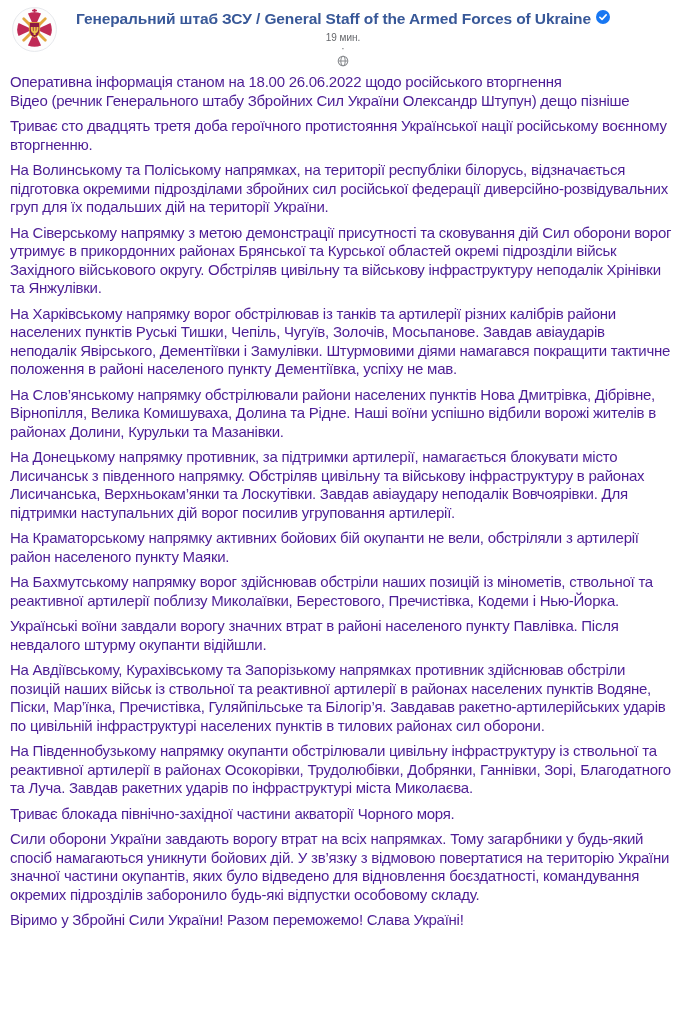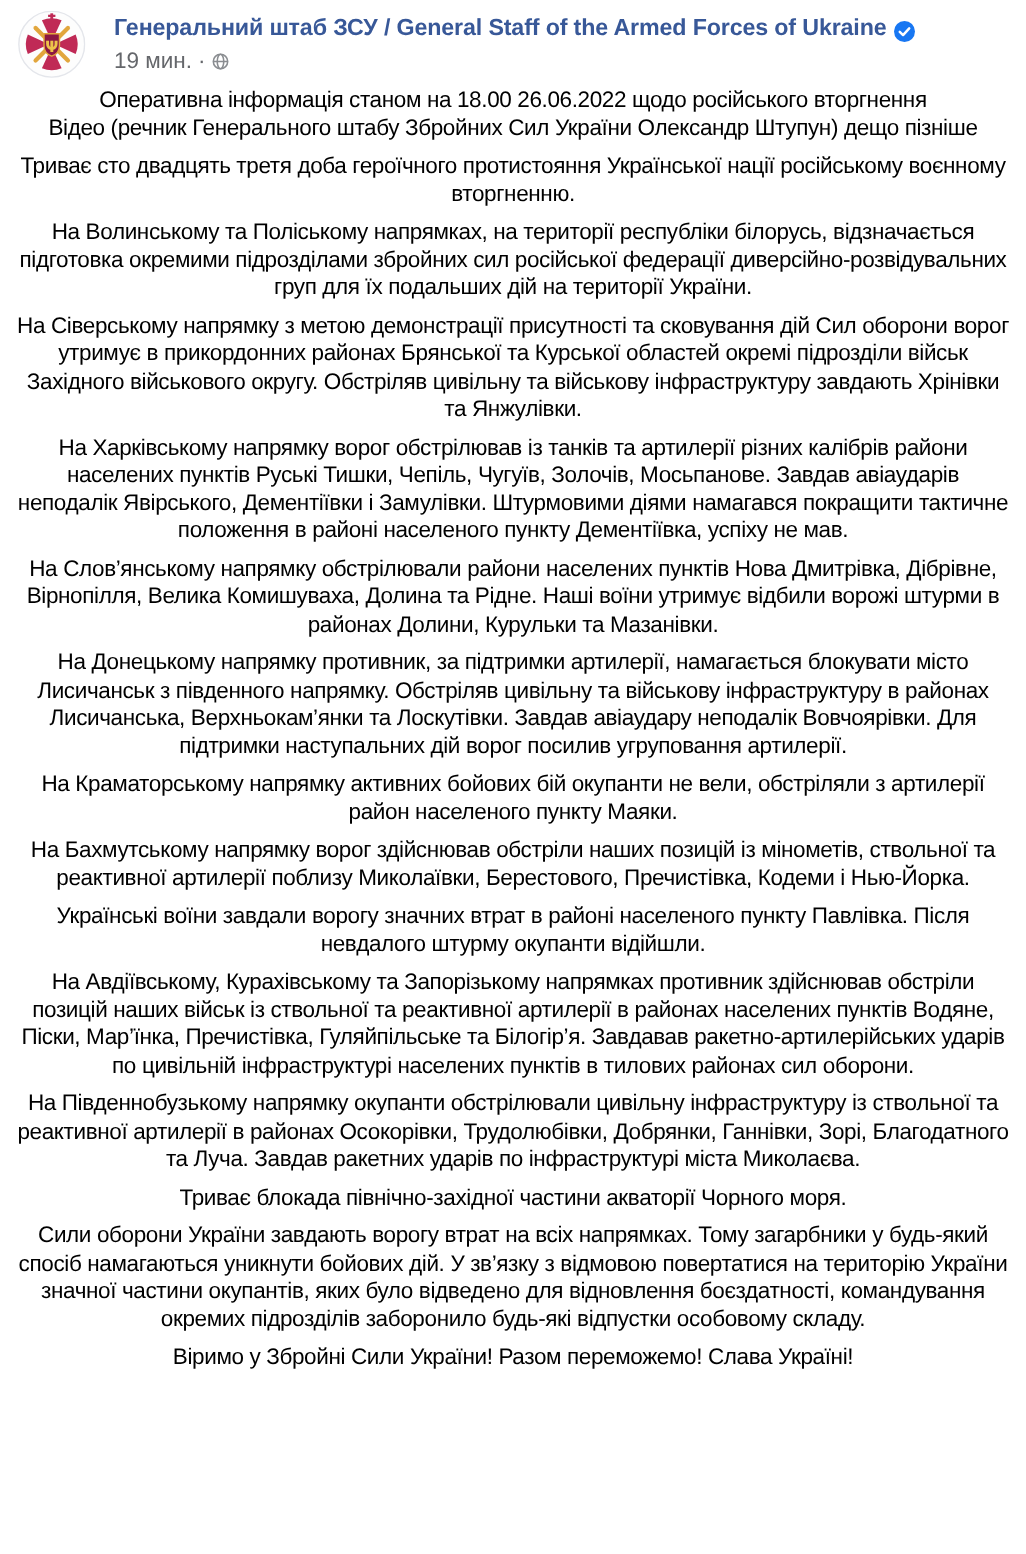--- a/index.html
+++ b/index.html
@@ -19,50 +19,50 @@
     align-items: flex-start;
     padding: 7px 12px 0 12px;
   }
   .avatar-wrap {
     width: 45px; height: 45px;
     flex: none;
     border-radius: 50%;
     cursor: pointer;
   }
   .header-info { margin-left: 19px; padding-top: 3px; min-width: 0; }
-  .name-row { display: flex; align-items: flex-end; }
+  .name-row { display: flex; align-items: flex-start; }
   .page-name {
     font-size: 15.5px;
     font-weight: 700;
     color: #385898;
     white-space: nowrap;
     text-decoration: none;
     cursor: pointer;
     letter-spacing: -0.1px;
   }
   .badge { margin-left: 5px; flex: none; display: inline-flex; }
   .meta-row {
     display: flex;
     align-items: center;
     margin-top: 4px;
     color: #65676b;
-    font-size: 15px;
+    font-size: 10px;
+    flex-direction: column;
   }
   .meta-row .timestamp { cursor: pointer; }
   .meta-row .sep { margin: 0 4px; }
   .globe { display: inline-flex; margin-top: 1px; }
 
   
   .post-content {
     padding: 6px 10px 0 10px;
     font-size: 15px;
     line-height: 18.5px;
     letter-spacing: -0.25px;
-    color: #000000;
-    text-align: center;
+    color: #4c1d95;
   }
   .post-content p {
     margin: 0 0 7px 0;
     white-space: pre-line;
   }
 </style>
 </head>
 <body>
 
 <div class="post">
@@ -113,23 +113,23 @@
     </div>
 
   </div>
 
   <div class="post-content">
 
   <p>Оперативна інформація станом на 18.00 26.06.2022 щодо російського вторгнення
 Відео (речник Генерального штабу Збройних Сил України Олександр Штупун) дещо пізніше</p>
       <p>Триває сто двадцять третя доба героїчного протистояння Української нації російському воєнному вторгненню.</p>
       <p>На Волинському та Поліському напрямках, на території республіки білорусь, відзначається підготовка окремими підрозділами збройних сил російської федерації диверсійно-розвідувальних груп для їх подальших дій на території України.</p>
-      <p>На Сіверському напрямку з метою демонстрації присутності та сковування дій Сил оборони ворог утримує в прикордонних районах Брянської та Курської областей окремі підрозділи військ Західного військового округу. Обстріляв цивільну та військову інфраструктуру завдають Хрінівки та Янжулівки.</p>
+      <p>На Сіверському напрямку з метою демонстрації присутності та сковування дій Сил оборони ворог утримує в прикордонних районах Брянської та Курської областей окремі підрозділи військ Західного військового округу. Обстріляв цивільну та військову інфраструктуру неподалік Хрінівки та Янжулівки.</p>
       <p>На Харківському напрямку ворог обстрілював із танків та артилерії різних калібрів райони населених пунктів Руські Тишки, Чепіль, Чугуїв, Золочів, Мосьпанове. Завдав авіаударів неподалік Явірського, Дементіївки і Замулівки. Штурмовими діями намагався покращити тактичне положення в районі населеного пункту Дементіївка, успіху не мав.</p>
-      <p>На Слов’янському напрямку обстрілювали райони населених пунктів Нова Дмитрівка, Дібрівне, Вірнопілля, Велика Комишуваха, Долина та Рідне. Наші воїни утримує відбили ворожі штурми в районах Долини, Курульки та Мазанівки.</p>
+      <p>На Слов’янському напрямку обстрілювали райони населених пунктів Нова Дмитрівка, Дібрівне, Вірнопілля, Велика Комишуваха, Долина та Рідне. Наші воїни успішно відбили ворожі жителів в районах Долини, Курульки та Мазанівки.</p>
       <p>На Донецькому напрямку противник, за підтримки артилерії, намагається блокувати місто Лисичанськ з південного напрямку. Обстріляв цивільну та військову інфраструктуру в районах Лисичанська, Верхньокам’янки та Лоскутівки. Завдав авіаудару неподалік Вовчоярівки. Для підтримки наступальних дій ворог посилив угруповання артилерії.</p>
       <p>На Краматорському напрямку активних бойових бій окупанти не вели, обстріляли з артилерії район населеного пункту Маяки.</p>
       <p>На Бахмутському напрямку ворог здійснював обстріли наших позицій із мінометів, ствольної та реактивної артилерії поблизу Миколаївки, Берестового, Пречистівка, Кодеми і Нью-Йорка.</p>
       <p>Українські воїни завдали ворогу значних втрат в районі населеного пункту Павлівка. Після невдалого штурму окупанти відійшли.</p>
       <p>На Авдіївському, Курахівському та Запорізькому напрямках противник здійснював обстріли позицій наших військ із ствольної та реактивної артилерії в районах населених пунктів Водяне, Піски, Мар’їнка, Пречистівка, Гуляйпільське та Білогір’я. Завдавав ракетно-артилерійських ударів по цивільній інфраструктурі населених пунктів в тилових районах сил оборони.</p>
       <p>На Південнобузькому напрямку окупанти обстрілювали цивільну інфраструктуру із ствольної та реактивної артилерії в районах Осокорівки, Трудолюбівки, Добрянки, Ганнівки, Зорі, Благодатного та Луча. Завдав ракетних ударів по інфраструктурі міста Миколаєва.</p>
       <p>Триває блокада північно-західної частини акваторії Чорного моря.</p>
       <p>Сили оборони України завдають ворогу втрат на всіх напрямках. Тому загарбники у будь-який спосіб намагаються уникнути бойових дій. У зв’язку з відмовою повертатися на територію України значної частини окупантів, яких було відведено для відновлення боєздатності, командування окремих підрозділів заборонило будь-які відпустки особовому складу.</p>
       <p>Віримо у Збройні Сили України! Разом переможемо! Слава Україні!</p>
     </div>

